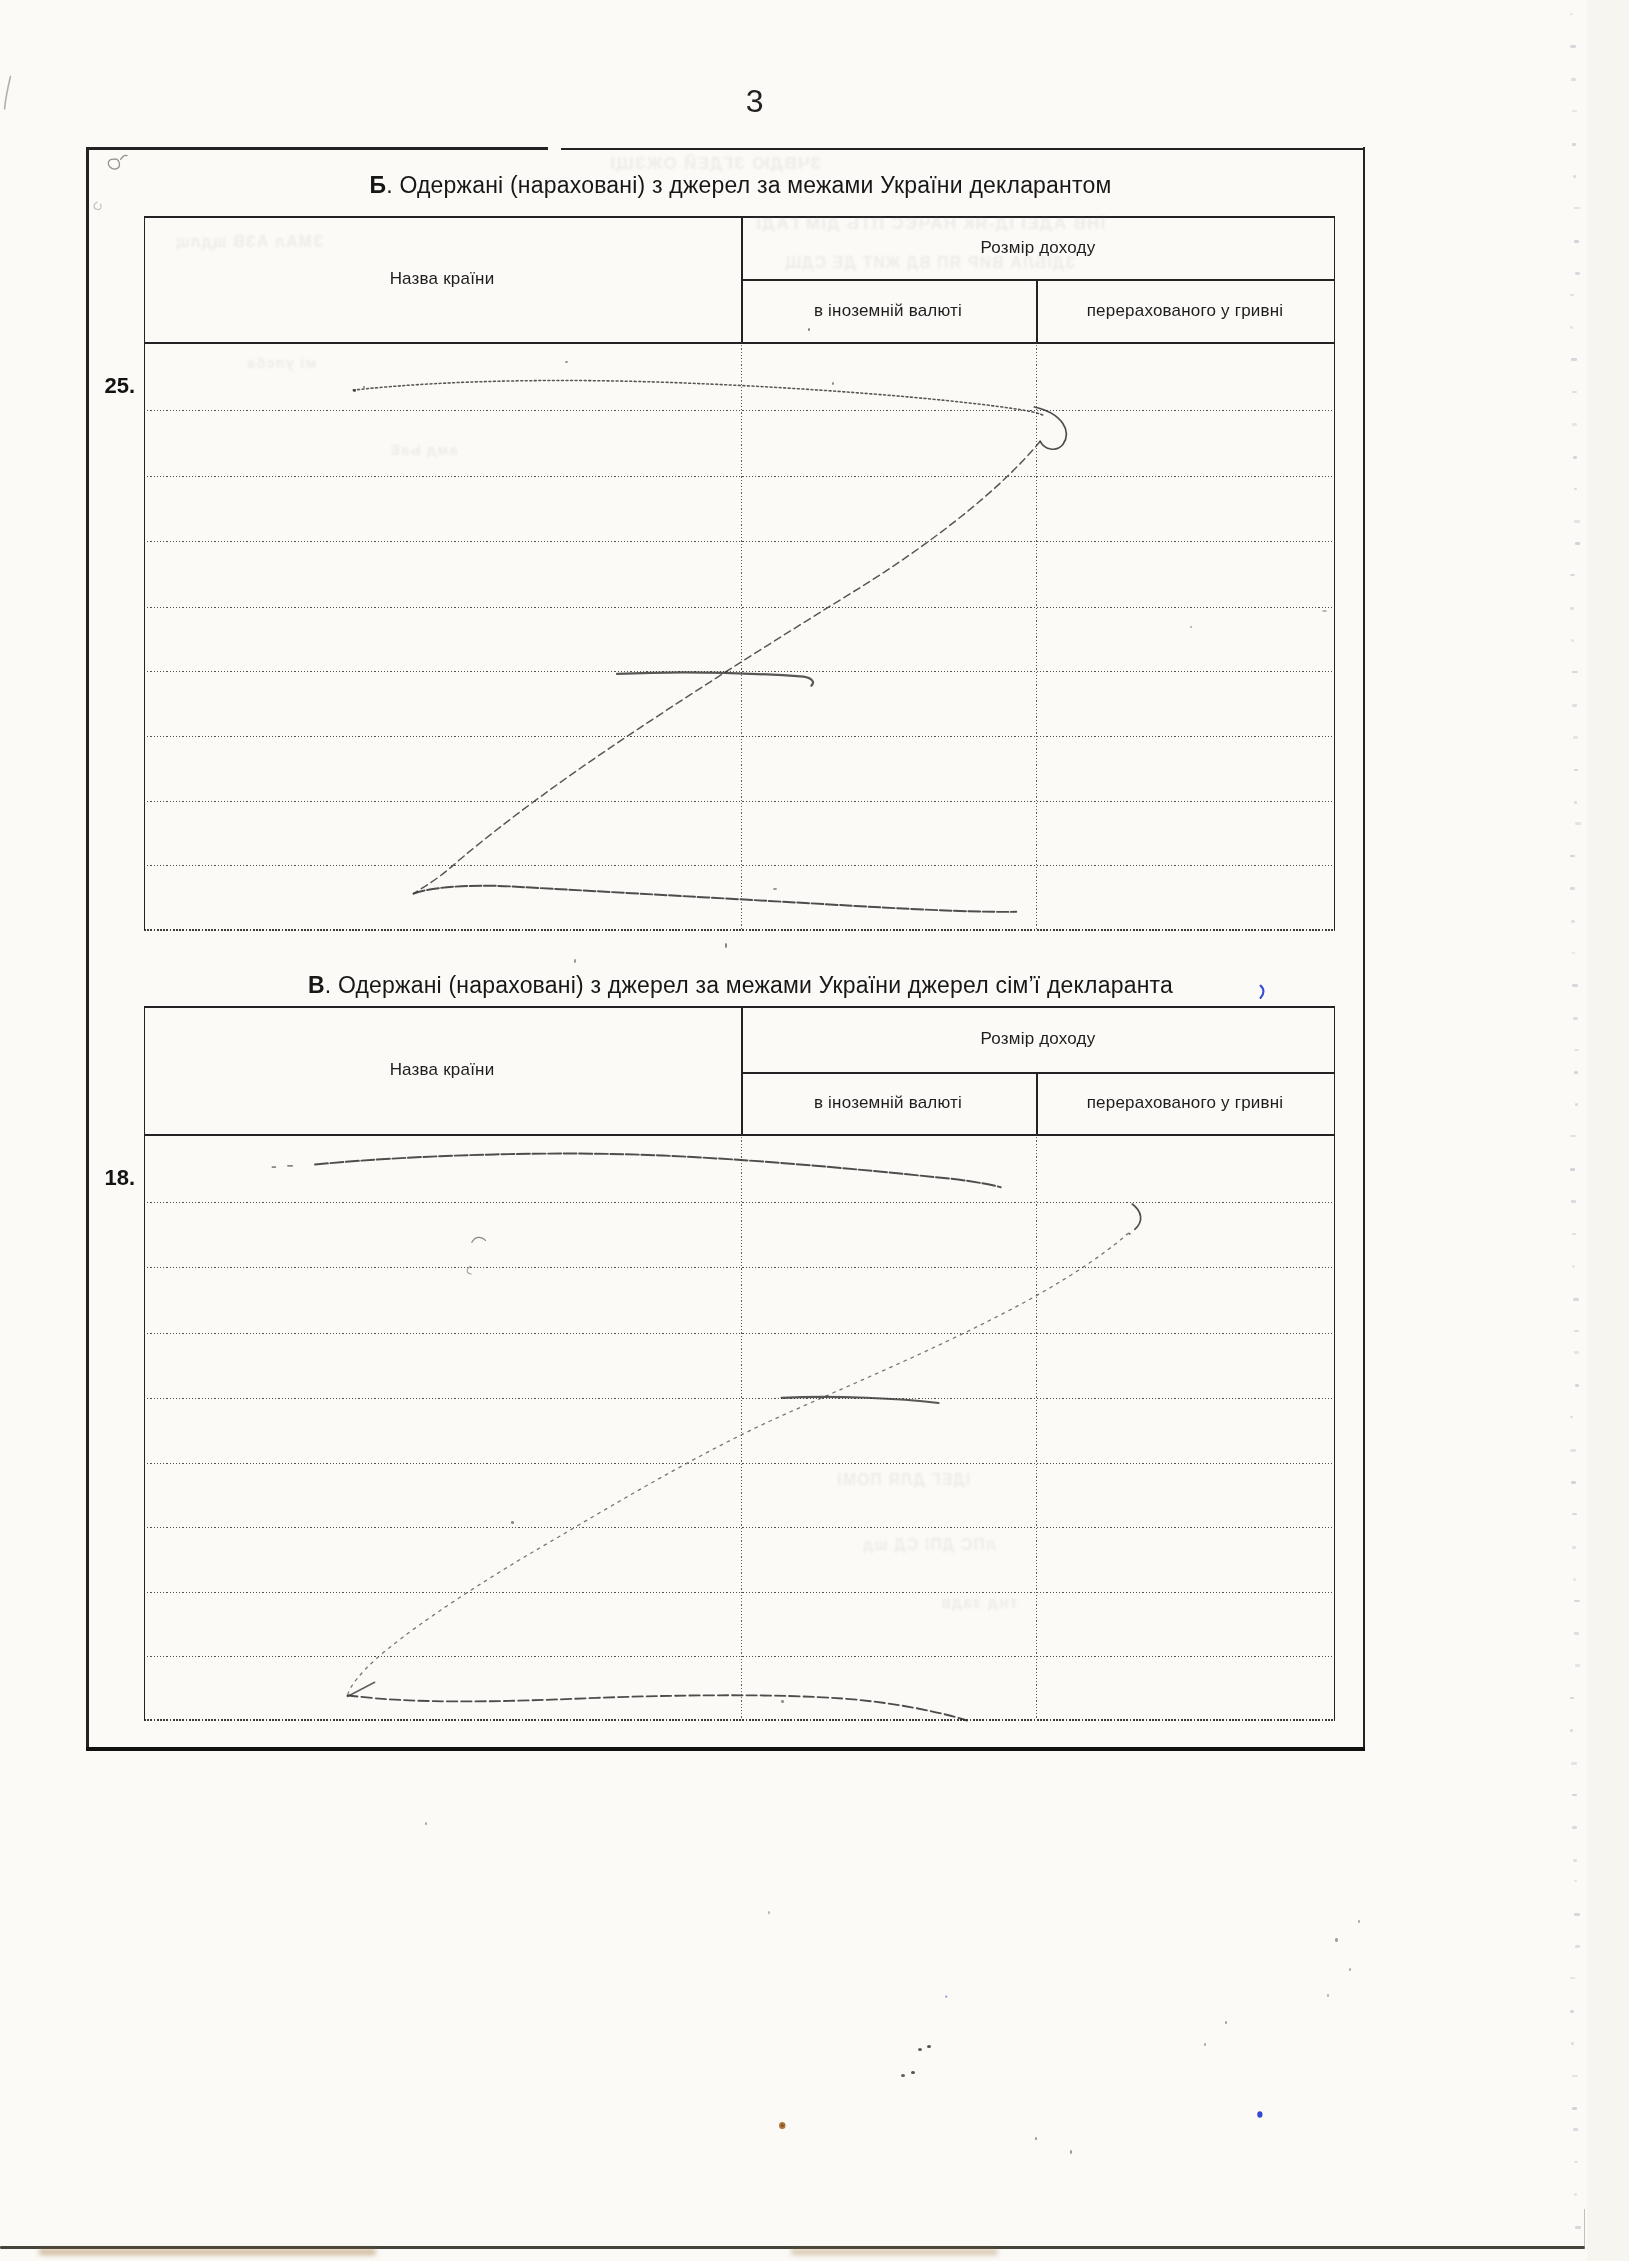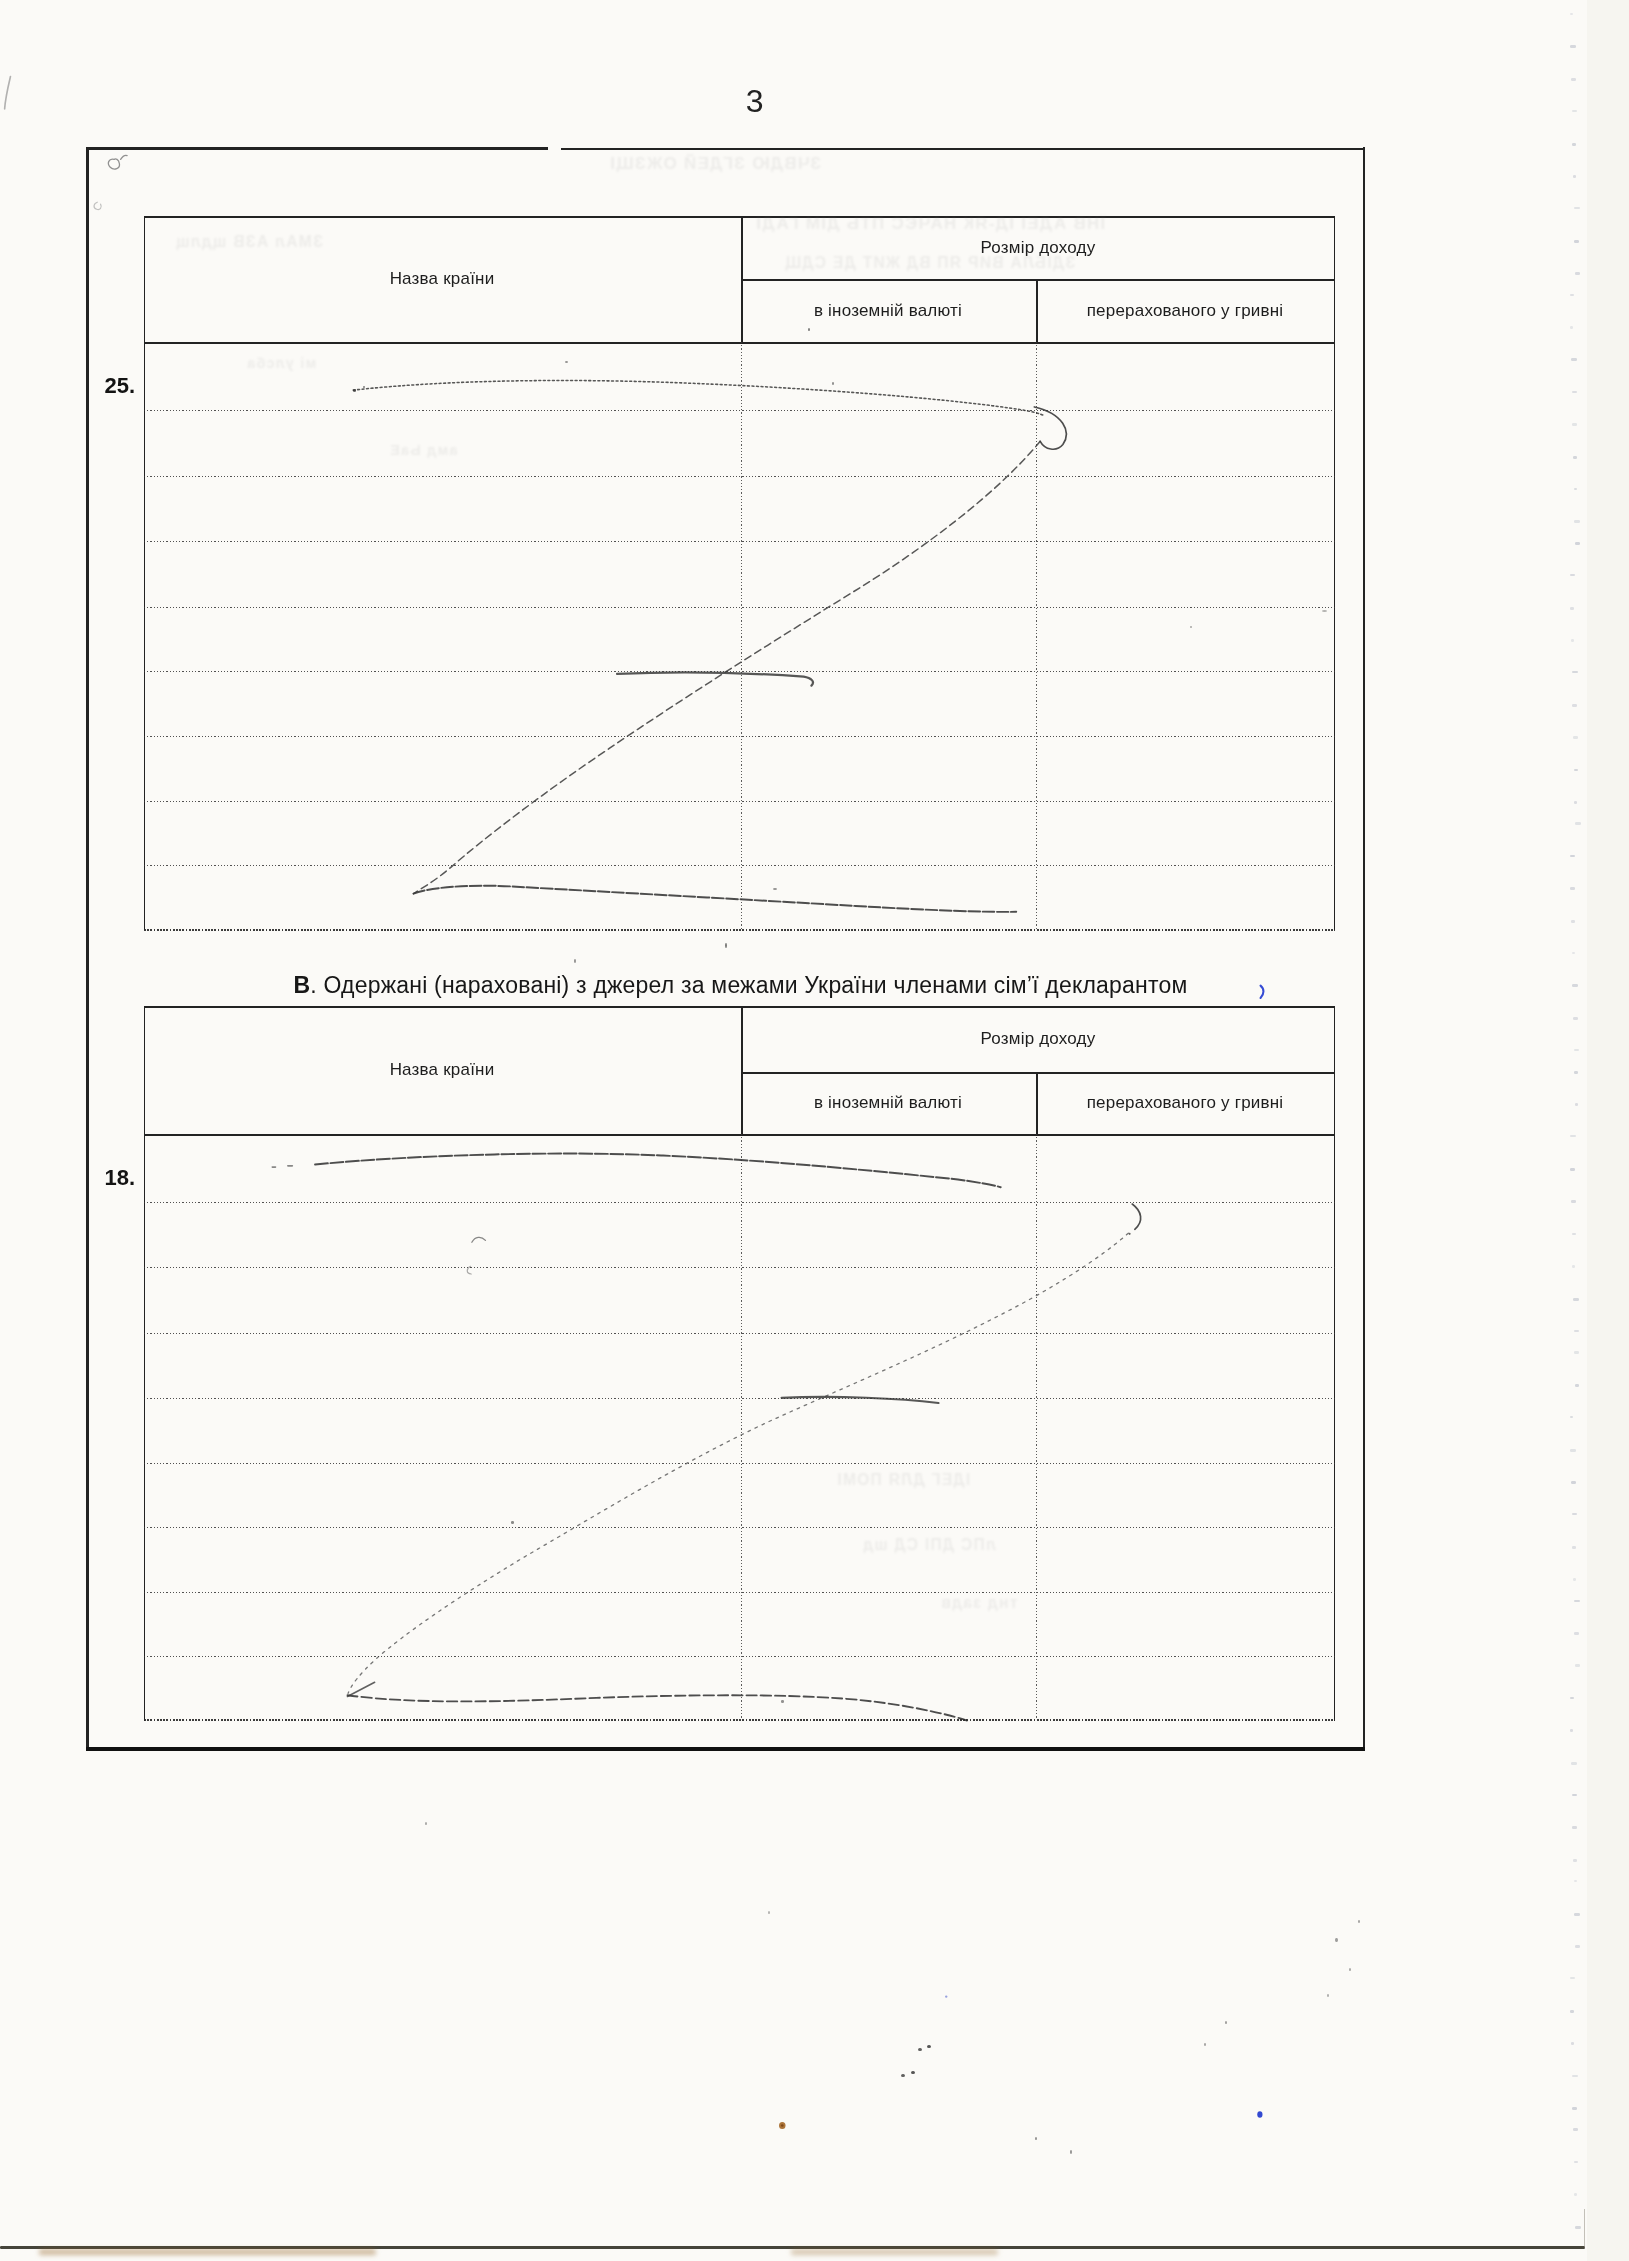--- a/index.html
+++ b/index.html
@@ -54,22 +54,25 @@
 <div id="page">
 
   <div class="page-num">3</div>
 
   <div class="hline" style="left:86px;top:147px;width:462px;height:2.6px;"></div>
   <div class="hline" style="left:561px;top:148px;width:804px;height:1.9px;"></div>
   <div class="vline" style="left:86px;top:147px;width:2.6px;height:1604px;"></div>
   <div class="vline" style="left:1363px;top:147px;width:1.9px;height:1604px;"></div>
   <div class="hline" style="left:86px;top:1747px;width:1279px;height:3.9px;background:#111;"></div>
 
+  <div class="sec-heading" style="top:172px;">
+    <span class="cap">Б</span><span>. Одержані (нараховані) з джерел за межами України декларантом</span>
+  </div>
   <div class="sec-heading" style="top:972px;">
-    <span class="cap">В</span><span>. Одержані (нараховані) з джерел за межами України членами сім’ї декларантом</span>
+    <span class="cap">В</span><span>. Одержані (нараховані) з джерел за межами України джерел сім’ї декларанта</span>
   </div>
 
   <div class="row-num" style="top:373px;">25.</div>
   <div class="row-num" style="top:1165px;">18.</div>
 
   <svg class="overlay" width="1630" height="2261" viewBox="0 0 2515 3489">
     <g fill="none" stroke="#3a3a3a" stroke-linecap="round">
 
       <path d="M 545 602 C 700 585 900 584 1080 592 C 1250 599 1450 614 1560 630 C 1590 634 1605 638 1612 642" stroke-width="2.4" stroke-dasharray="3 4" opacity="0.85"></path>
       <path d="M 1596 628 C 1640 638 1654 666 1640 686 C 1630 698 1612 694 1605 681" stroke-width="2.6" opacity="0.9"></path>

